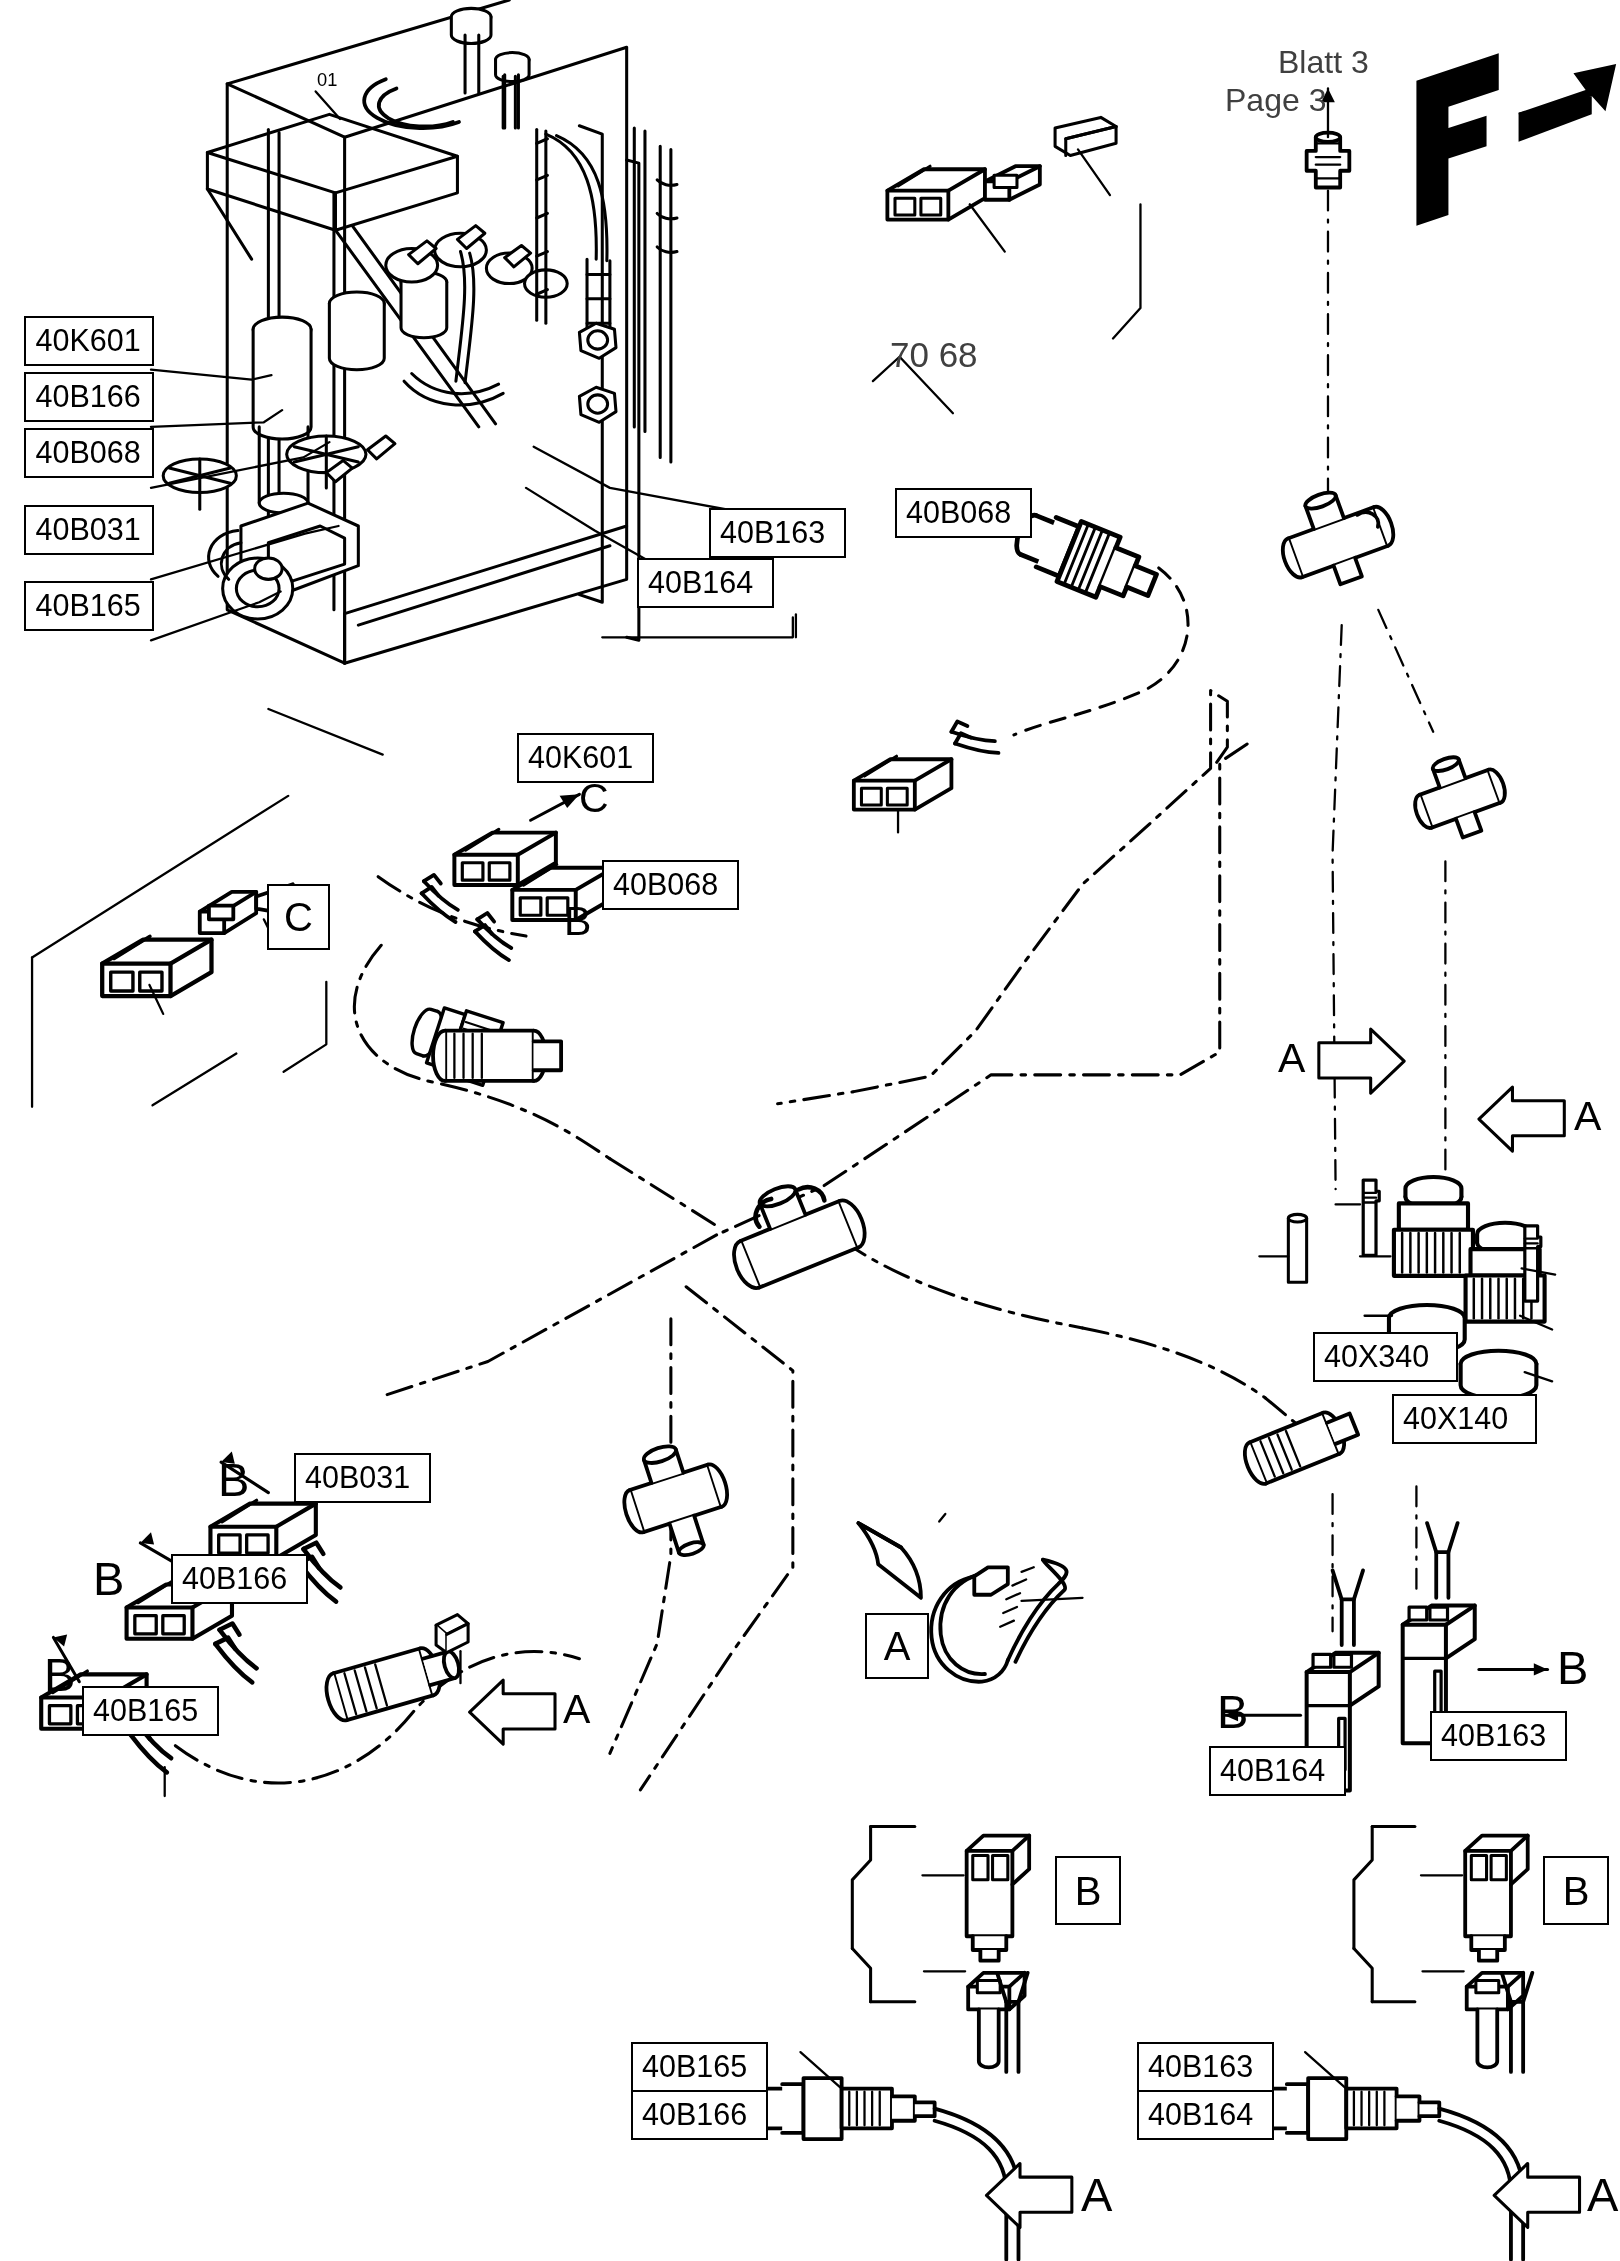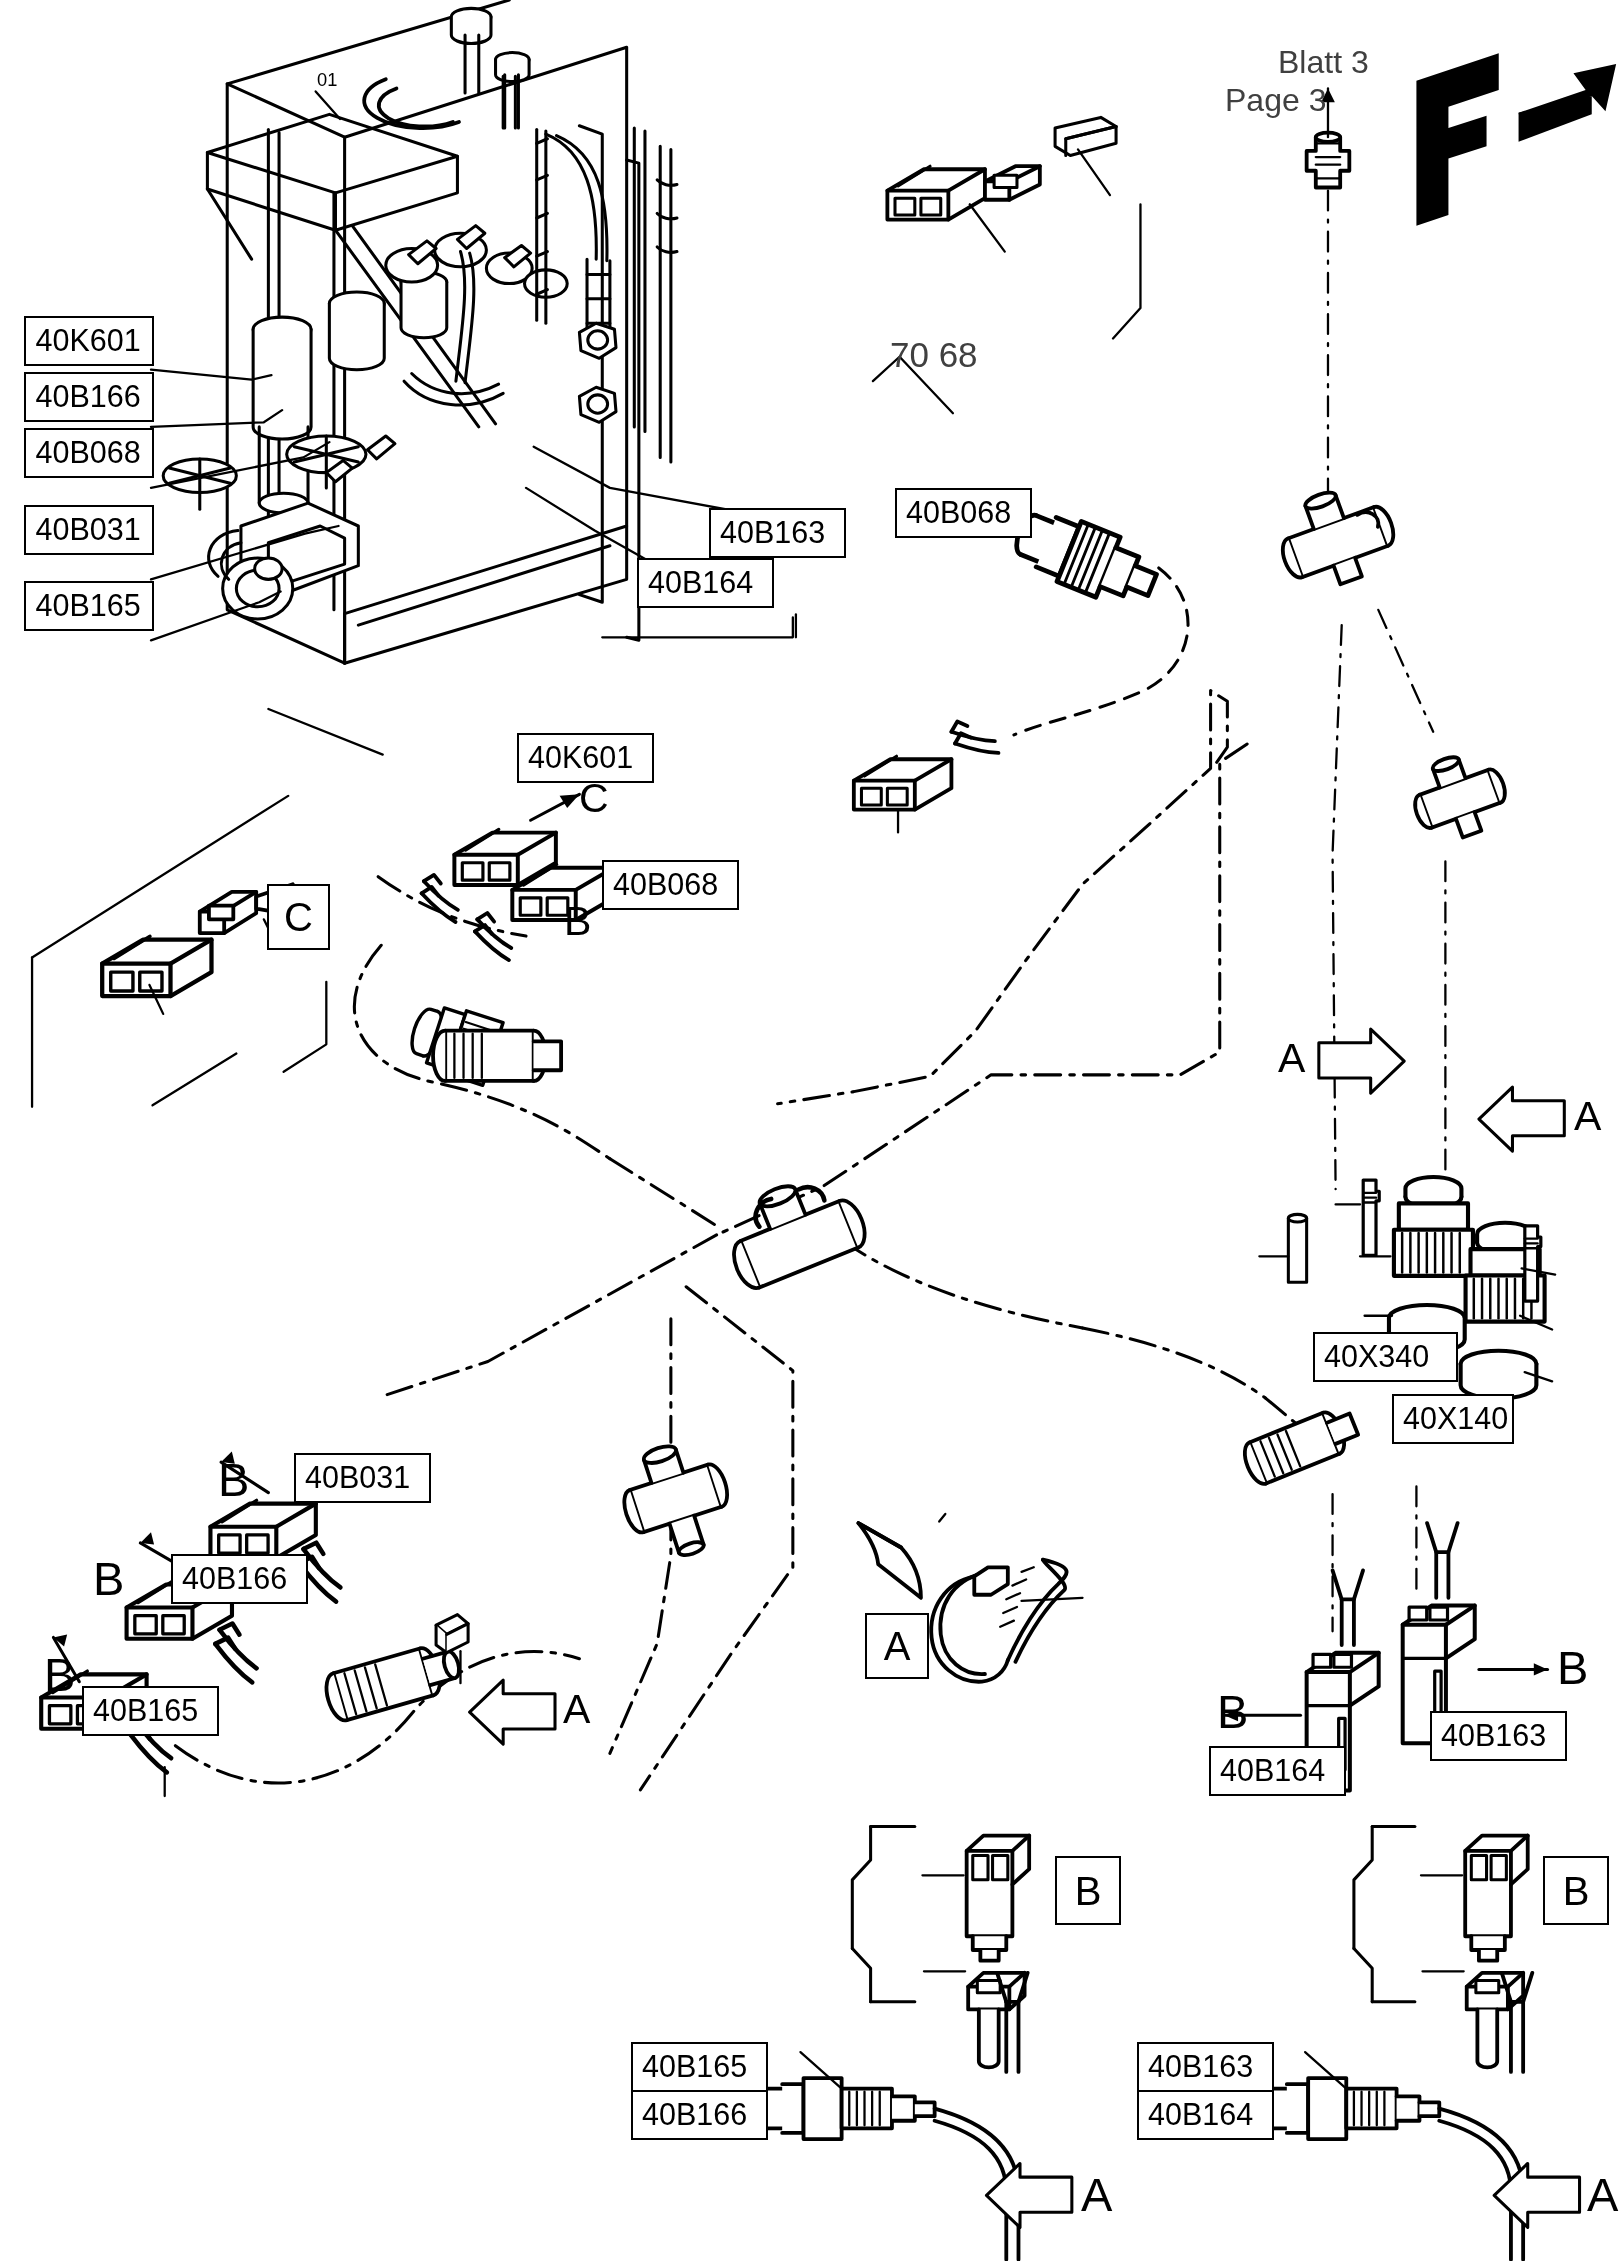--- a/index.html
+++ b/index.html
@@ -768,21 +768,21 @@
   <div class="lbl" style="left:895px;top:488px;width:137px;">40B068</div>
 
   <div class="lbl" style="left:517px;top:733px;width:137px;">40K601</div>
   <div class="letter" style="left:579px;top:778px;">C</div>
   <div class="lbl" style="left:602px;top:860px;width:137px;">40B068</div>
   <div class="letter" style="left:564px;top:901px;">B</div>
 
   <div class="secbox" style="left:267px;top:884px;width:63px;height:66px;">C</div>
 
   <div class="lbl" style="left:1313px;top:1332px;width:145px;">40X340</div>
-  <div class="lbl" style="left:1392px;top:1394px;width:122px;">40X140</div>
+  <div class="lbl" style="left:1392px;top:1394px;width:145px;">40X140</div>
 
   <div class="letter" style="left:1278px;top:1038px;">A</div>
   <div class="letter" style="left:1574px;top:1096px;">A</div>
 
   <div class="letter" style="left:563px;top:1689px;">A</div>
 
   <div class="secbox" style="left:865px;top:1613px;width:64px;height:66px;">A</div>
 
   <div class="letter big" style="left:218px;top:1456px;">B</div>
   <div class="lbl" style="left:294px;top:1453px;width:137px;">40B031</div>

